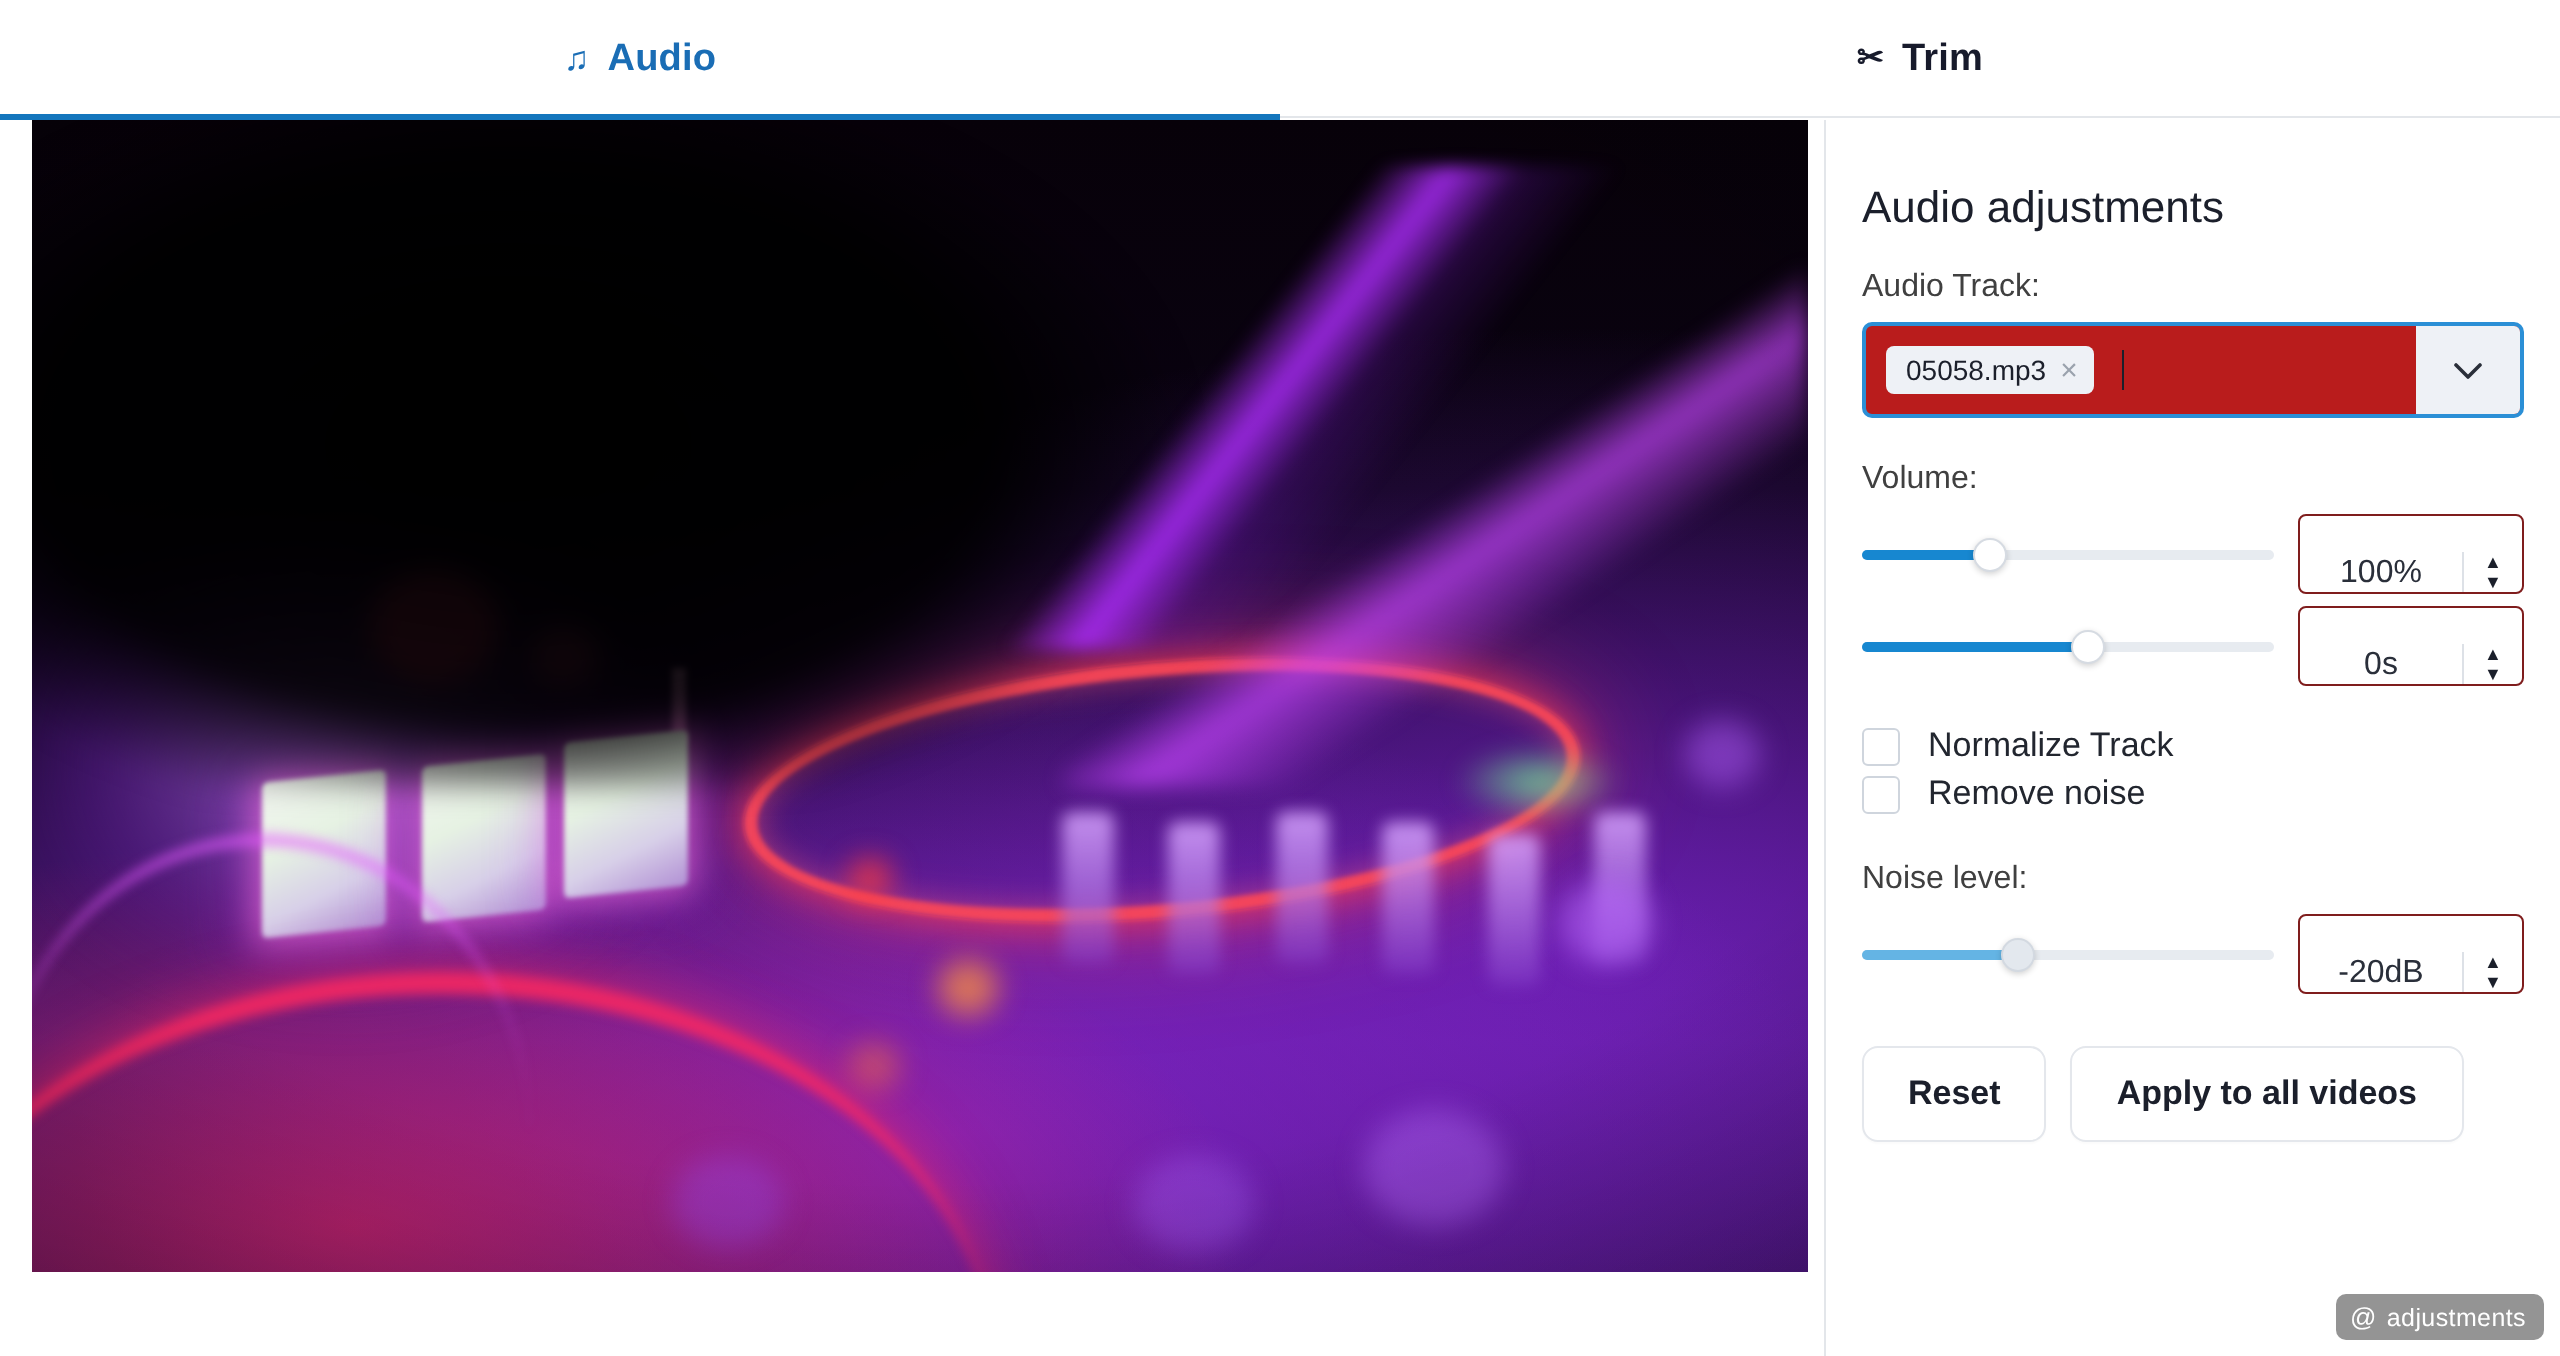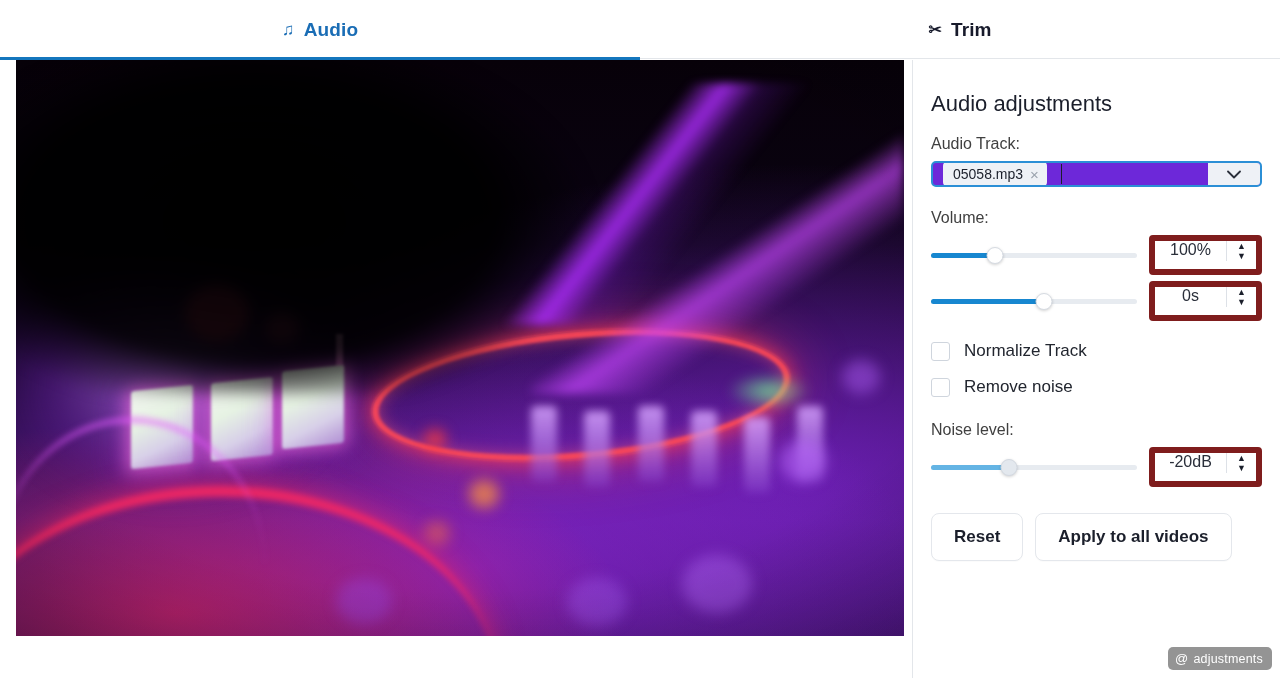--- a/index.html
+++ b/index.html
@@ -178,24 +178,24 @@
     font-size: 22px; font-weight: normal; color:#1b1f2b;
     margin: 9px 0 18px 0;
   }
   .field-label {
     font-size: 16px; color:#404040; margin: 0 0 8px 0;
   }
 
   
   .multiselect {
     display:flex; align-items:center;
-    height: 26px;
+    height: 48px;
     border: 2px solid #2b8fd6;
     border-radius: 5px;
-    background:#6d28d9;
+    background:#b91c1c;
     overflow:hidden;
   }
   .ms-body { flex:1; display:flex; align-items:center; padding: 0 6px 0 10px; height:100%; }
   .chip {
     display:inline-flex; align-items:center; gap:7px;
     background:#eef1f6; border-radius:4px;
     padding: 4px 8px 4px 10px;
     font-size: 14px; color:#1b1f2b;
   }
   .chip-x { color:#9aa2ad; font-size:15px; cursor:pointer; line-height:1; }
@@ -216,23 +216,23 @@
   .thumb {
     position:absolute; width:17px; height:17px; border-radius:50%;
     background:#ffffff; border:1px solid #d6dbe2;
     box-shadow: 0 1px 3px rgba(0,0,0,.18);
     transform: translateX(-50%);
   }
   .slider.disabled .fill { background:#64b4e4; }
   .slider.disabled .thumb { background:#e3e8ee; border-color:#d3d9e1; }
 
   .numbox {
-    display:flex; align-items:flex-start;
+    display:flex; align-items:flex-end;
     width: 113px; height: 40px;
-    border: 6px solid #7f1d1d; border-radius: 4px; background:#fff;
+    border: 1px solid #7f1d1d; border-radius: 4px; background:#fff;
   }
   .numval {
     flex:1; display:flex; align-items:center; justify-content:center;
     font-size: 16px; color:#2a2f3a;
   }
   .spin {
     width: 30px; border-left: 1px solid #dde1e7;
     display:flex; flex-direction:column;
   }
   .spin div {
@@ -371,21 +371,21 @@
           <div>▼</div>
         </div>
       </div>
     </div>
 
     <div class="chk-row">
       <span class="chk"></span>
       <span class="chk-label">Normalize Track</span>
     </div>
 
-    <div class="chk-row" style="margin-top:16px;">
+    <div class="chk-row" style="margin-top:4px;">
       <span class="chk"></span>
       <span class="chk-label">Remove noise</span>
     </div>
 
     <div class="field-label" style="margin-top:24px;">Noise level:</div>
     <div class="row">
       <div class="slider disabled" id="sl-noise">
         <div class="track"></div>
           <div class="fill" style="width: 38%;"></div>
           <div class="thumb" style="left: 38%;"></div>

